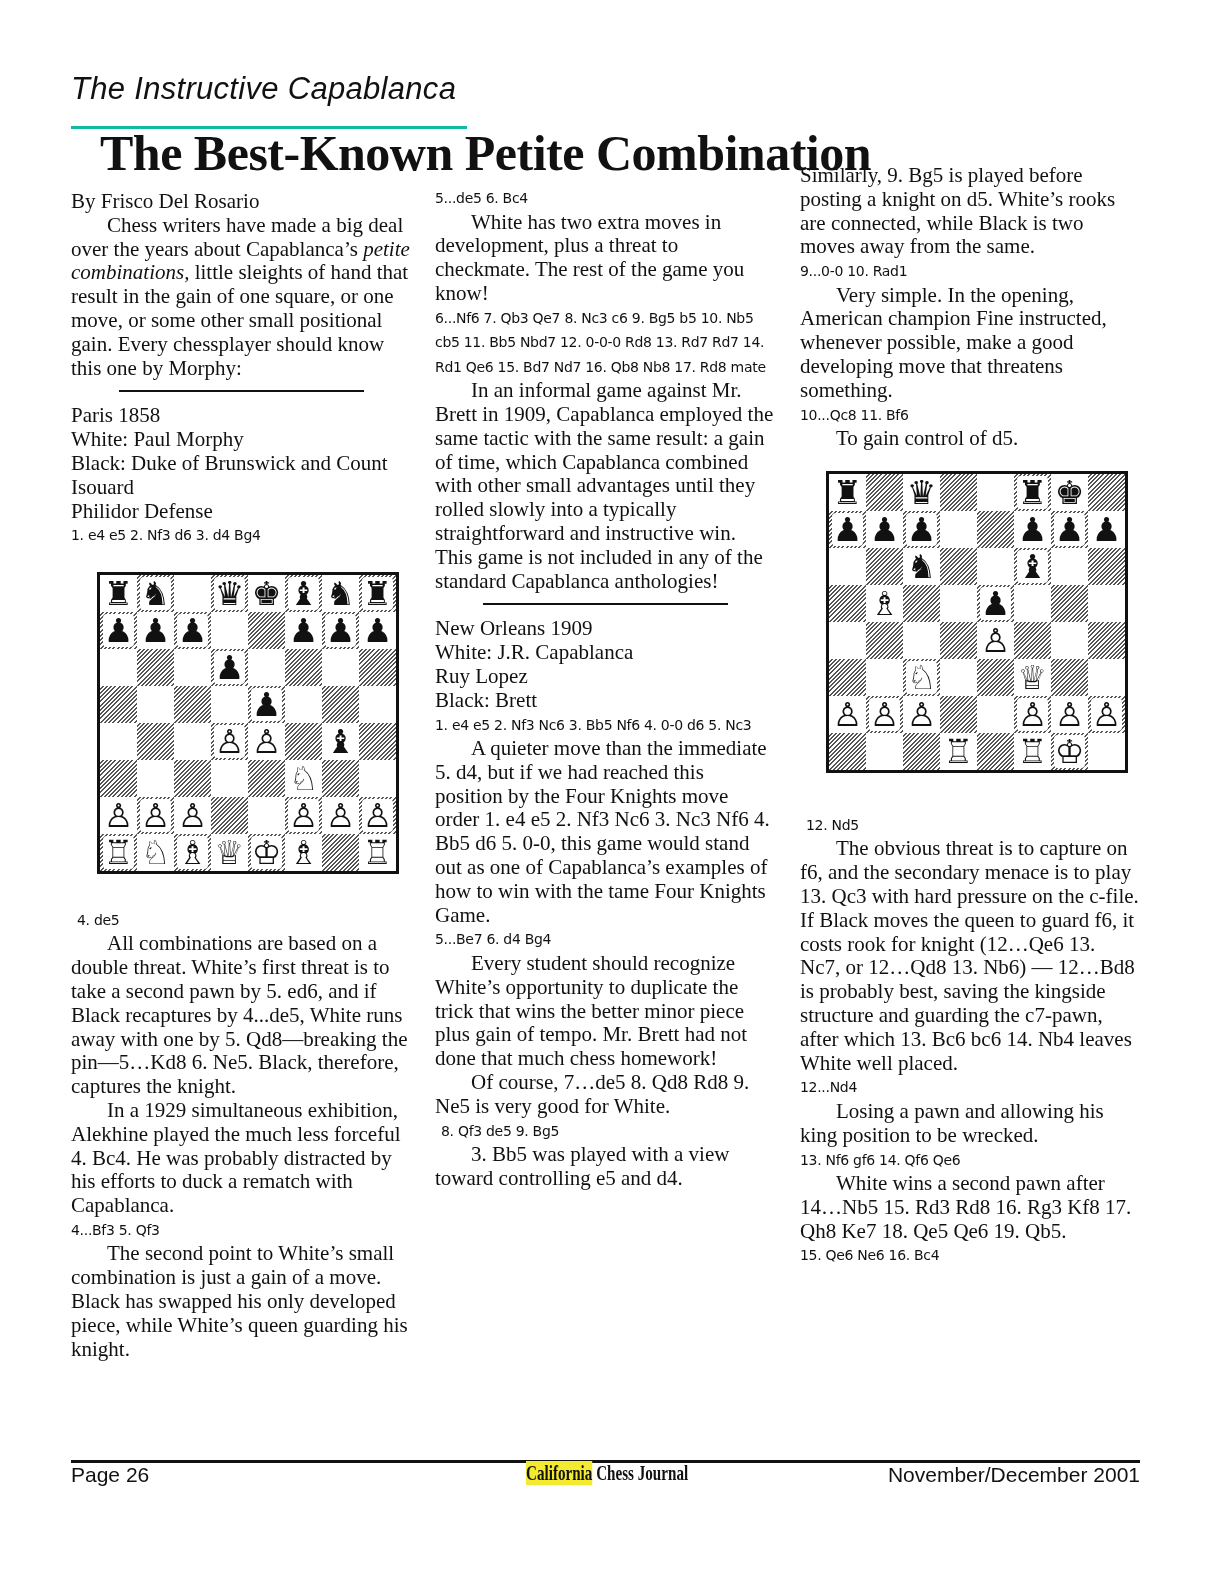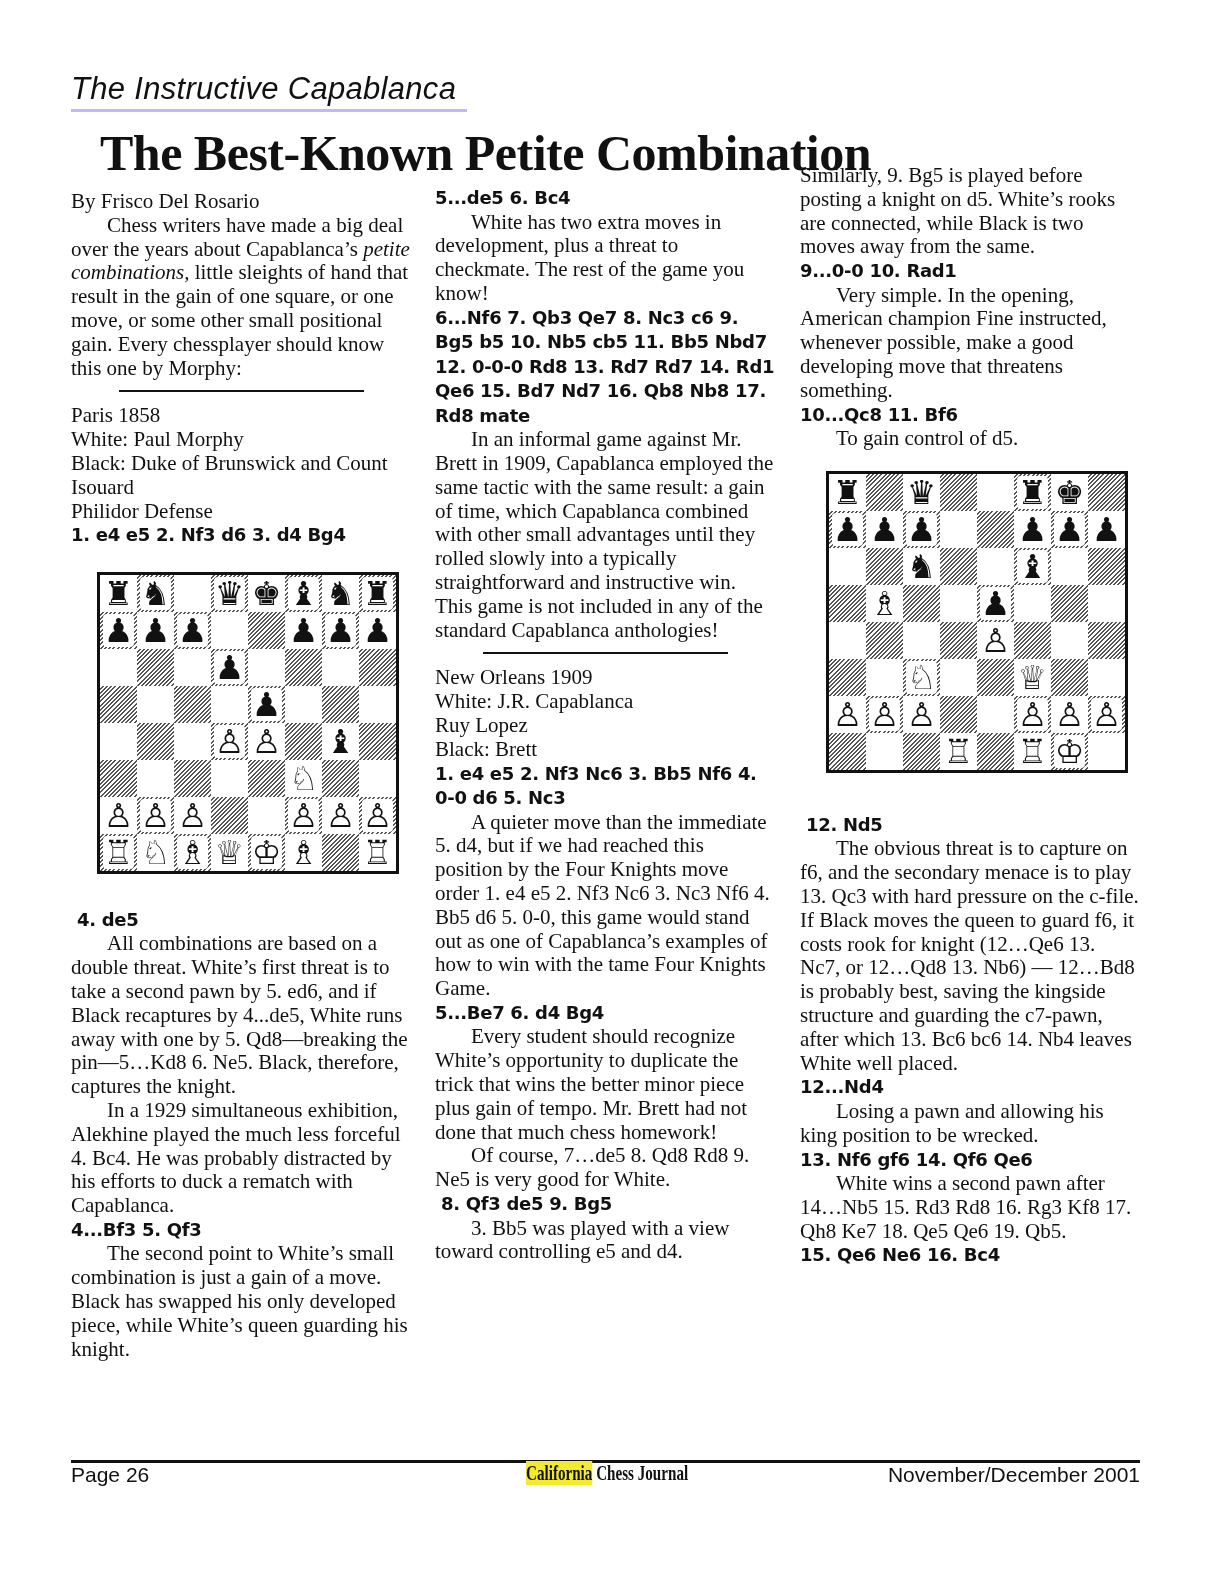--- a/index.html
+++ b/index.html
@@ -1,25 +1,25 @@
 <!DOCTYPE html>
 <html><head>
 <meta charset="utf-8">
 <style>
   html, body { margin:0; padding:0; background:#fff; }
   body { width:1224px; height:1584px; position:relative; overflow:hidden; color:#111; }
-  #kicker { position:absolute; left:71px; top:70px; font-family:"Liberation Sans",sans-serif; font-style:italic; font-size:31px; letter-spacing:0.3px; padding-bottom:1px; border-bottom:3px solid #c4b5fd; line-height:38px; width:396px; }
+  #kicker { position:absolute; left:71px; top:70px; font-family:"Liberation Sans",sans-serif; font-style:italic; font-size:31px; letter-spacing:0.3px; padding-bottom:18px; border-bottom:3px solid #14b8a6; line-height:38px; width:396px; }
   #headline { position:absolute; left:100px; top:118px; width:1020px; font-family:Liberation Serif, serif; font-weight:bold; font-size:50px; letter-spacing:-0.5px; line-height:70px; white-space:nowrap; }
   .col { position:absolute; top:190px; width:340px; font-family:"Liberation Serif",serif; font-size:21px; line-height:23.8px; }
   #col1 { left:71px; }
   #col2 { left:435px; top:186px; }
   #col3 { left:800px; top:164px; }
   .col p { margin:0; }
   .col .ind { text-indent:36px; }
-  .mv { font-family:"DejaVu Sans",sans-serif; font-weight:bold; font-size:18px; line-height:24.5px; margin:6px 0 6px 0; letter-spacing:-0.3px; }
+  .mv { font-family:"DejaVu Sans",sans-serif; font-weight:normal; font-size:14px; line-height:24.5px; margin:6px 0 6px 0; letter-spacing:-0.3px; }
   .byline { font-weight:normal; }
   .rule { border-top:2.5px solid #111; margin:10px auto 12px auto; width:245px; }
   .board { width:296px; height:296px; border:3px solid #111; display:grid; grid-template-columns:repeat(8,1fr); grid-template-rows:repeat(8,1fr); margin:0; }
   .sq { display:flex; align-items:center; justify-content:center; font-size:33px; line-height:1; font-family:"DejaVu Sans",sans-serif; }
   .sq.dark { background:repeating-linear-gradient(135deg,#fff 0 1.5px,#555 1.5px 3px); }
   .sq.light { background:#fff; }
   .pc { background:#fff; border-radius:4px; padding:0 1px; }
   #bignum { position:absolute; left:60px; top:1000px; font-family:Liberation Serif, serif; font-weight:bold; font-size:560px; line-height:470px; color:#000000; z-index:-1; letter-spacing:-60px; }
   #footer-rule { position:absolute; left:71px; top:1460px; width:1069px; border-top:3px solid #111; }
   #footer { position:absolute; left:71px; top:1463px; width:1069px; height:28px; font-family:"Liberation Sans",sans-serif; font-size:21px; }

